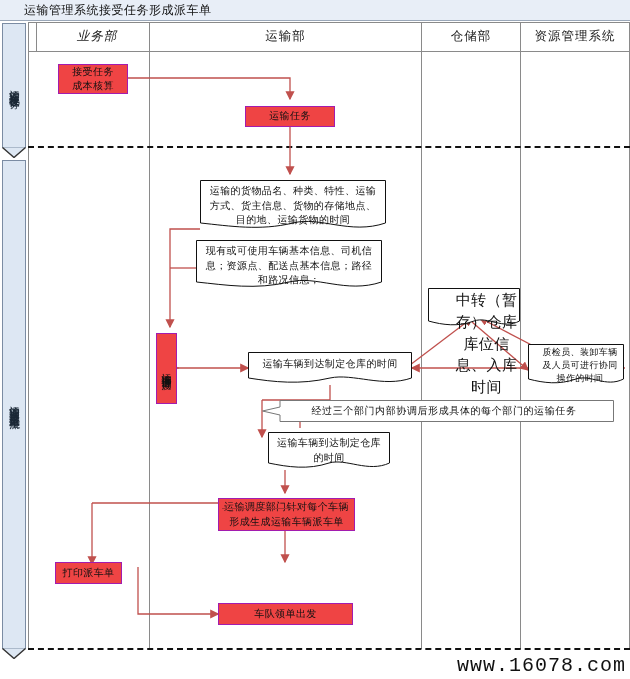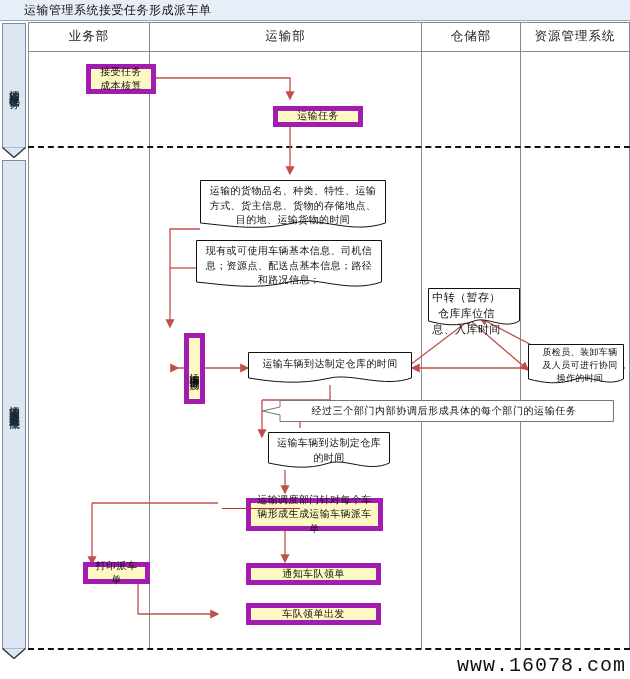--- a/index.html
+++ b/index.html
@@ -91,30 +91,29 @@
     position: absolute;
     left: 28px;
     width: 602px;
     border-top: 2px dashed #111;
     height: 0;
   }
 
   
   .box {
     position: absolute;
-    border: 5px solid #a21caf;
-    background: #fef9c3;
+    border: 1px solid #a21caf;
+    background: #ef4444;
     display: flex; align-items: center; justify-content: center;
     text-align: center;
     font-size: 10px;
     color: #111;
     line-height: 1.45;
     padding: 2px 4px;
     letter-spacing: 0.4px;
-    margin-left: 28px;
   }
   .box.vertical {
     writing-mode: vertical-rl;
     text-orientation: upright;
     line-height: 1.1;
     letter-spacing: 1px;
     padding: 3px 1px;
   }
 
   
@@ -186,21 +185,21 @@
   <div class="band" style="top:160px; height:489px;">
     <div class="band-label">运输管理调度系统形成派车单流程</div>
   </div>
   <div class="band-arrow" style="top:648px;">
     <svg width="24" height="12" viewBox="0 0 24 12">
         <path d="M0.5 0.5 L12 10.5 L23.5 0.5" fill="#dde7f3" stroke="#333" stroke-width="1.4"></path>
       </svg>
   </div>
 
   <div class="hdr-topline"></div>
-  <div class="hdr" style="left:28px; width:121px;">业务部</div>
+  <div class="hdr" style="left:36px; width:121px;font-style:italic;">业务部</div>
   <div class="hdr" style="left:149px; width:272px;">运输部</div>
   <div class="hdr" style="left:421px; width:99px;">仓储部</div>
   <div class="hdr" style="left:520px; width:110px; border-right:1px solid #8a8a8a;">资源管理系统</div>
   <div class="hdr-underline"></div>
 
   <div class="lane-div" style="left:28px;  height:627px;"></div>
   <div class="lane-div" style="left:149px; height:627px;"></div>
   <div class="lane-div" style="left:421px; height:627px;"></div>
   <div class="lane-div" style="left:520px; height:627px;"></div>
   <div class="lane-div" style="left:629px; height:627px;"></div>
@@ -281,21 +280,21 @@
     <svg width="164" height="34" viewBox="0 0 164 34" preserveAspectRatio="none">
       <path d="M0.5,0.5 L163.5,0.5 L163.5,26 C135,36 105,21 82,26 C52,33 26,30 0.5,26 Z" fill="#ffffff" stroke="#111" stroke-width="1"></path>
     </svg>
     <div class="doc-text" style="padding-top:5px;">运输车辆到达制定仓库的时间</div>
   </div>
 
   <div class="doc" style="left:428px; top:288px; width:92px; height:42px;">
     <svg width="92" height="42" viewBox="0 0 92 42" preserveAspectRatio="none">
       <path d="M0.5,0.5 L91.5,0.5 L91.5,33 C75,42 60,28 46,33 C30,39 15,37 0.5,33 Z" fill="#ffffff" stroke="#111" stroke-width="1"></path>
     </svg>
-    <div class="doc-text" style="padding:2px 18px 0 3px; font-size:11px;">中转（暂存）仓库库位信息、入库时间</div>
+    <div class="doc-text" style="padding:2px 18px 0 3px; font-size:15px;margin-left:20px;">中转（暂存）仓库库位信息、入库时间</div>
   </div>
 
   <div class="doc" style="left:528px; top:344px; width:96px; height:44px;">
     <svg width="96" height="44" viewBox="0 0 96 44" preserveAspectRatio="none">
       <path d="M0.5,0.5 L95.5,0.5 L95.5,35 C78,44 62,30 48,35 C31,41 16,39 0.5,35 Z" fill="#ffffff" stroke="#111" stroke-width="1"></path>
     </svg>
     <div class="doc-text" style="padding:2px 3px 0 11px; font-size:9px;">质检员、装卸车辆及人员可进行协同操作的时间</div>
   </div>
 
   <div class="banner" style="left:262px; top:400px; width:352px; height:22px;">
@@ -310,19 +309,18 @@
       <path d="M0.5,0.5 L121.5,0.5 L121.5,31 C100,41 78,26 61,31 C40,38 20,35 0.5,31 Z" fill="#ffffff" stroke="#111" stroke-width="1"></path>
     </svg>
     <div class="doc-text" style="padding-top:4px;">运输车辆到达制定仓库的时间</div>
   </div>
 
   <div class="box" style="left:218px; top:498px; width:137px; height:33px;">运输调度部门针对每个车辆形成生成运输车辆派车单</div>
   <div class="strike-line" style="left:222px; top:508px; width:78px;"></div>
 
   <div class="box" style="left:55px; top:562px; width:67px; height:22px;">打印派车单</div>
 
-  <div class="box" style="left:218px; top:563px; width:135px; height:22px;">通知车队领单</div>
 
   <div class="box" style="left:218px; top:603px; width:135px; height:22px;">车队领单出发</div>
 
   <div class="watermark">www.16078.com</div>
 
 </div>
 
 </body></html>

